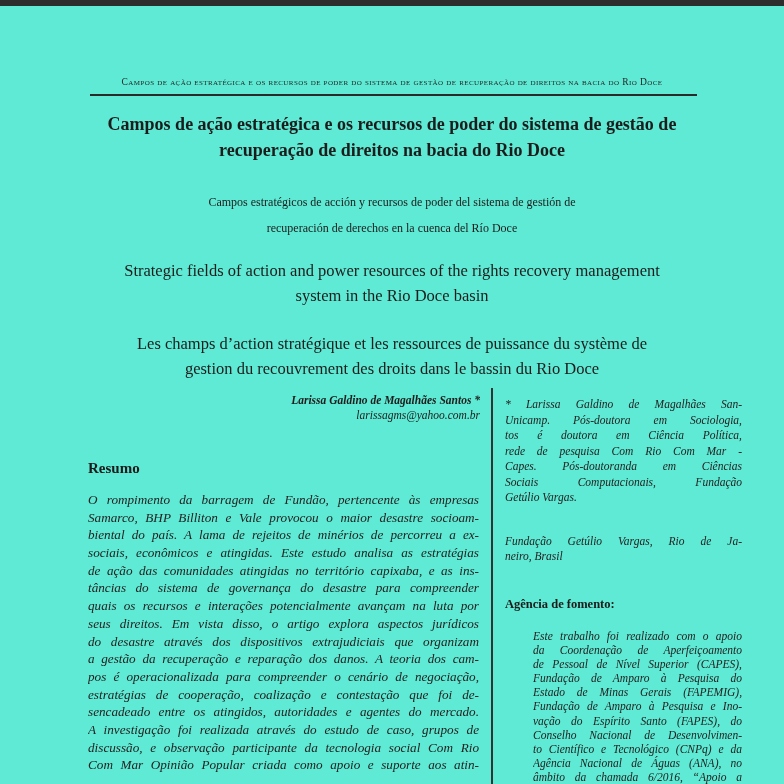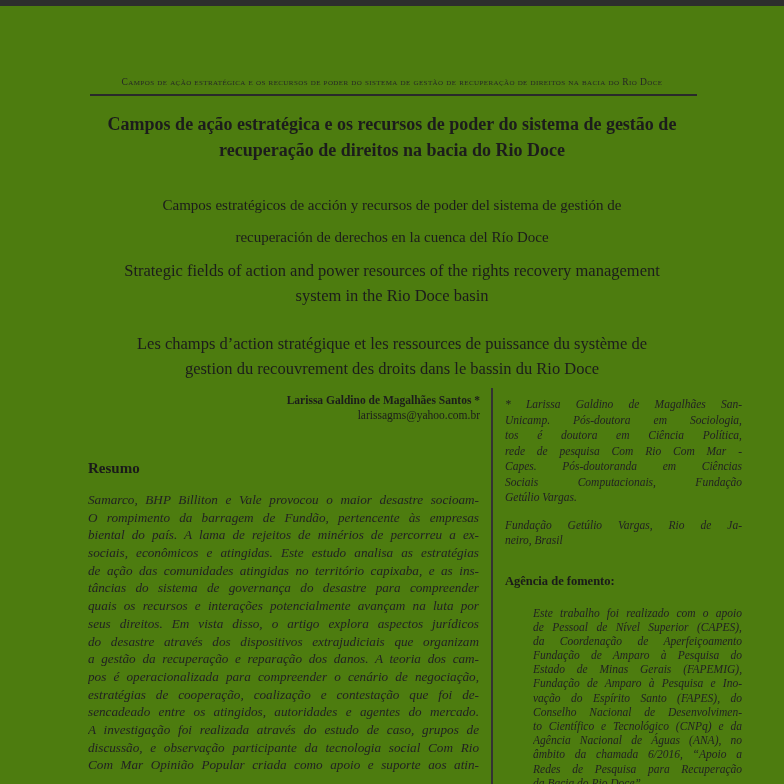--- a/index.html
+++ b/index.html
@@ -1,64 +1,64 @@
 <!DOCTYPE html>
 <html><head>
 <meta charset="utf-8">
 <style>
   html,body { margin:0; padding:0; }
   body { background:#ffffff; font-family:"Liberation Serif","DejaVu Serif",serif; }
   .page {
     position:relative; width:784px; height:784px;
-    background:#4d7c0f; overflow:hidden; color:#1f1f1f;
+    background:#5eead4; overflow:hidden; color:#1f1f1f;
   }
   .topbar {
     position:absolute; top:0; left:0; width:784px; height:6px;
     background:#2d2d2d;
   }
   .running-head {
     position:absolute; top:77px; left:0; width:784px;
     text-align:center; font-variant:small-caps; font-size:9.5px;
     letter-spacing:0.4px; color:#262626; white-space:nowrap;
   }
   .head-rule {
     position:absolute; top:94px; left:90px; width:607px; height:2px;
     background:#2a2a2a;
   }
   .title { position:absolute; left:42px; width:700px; text-align:center; color:#1c1c1c; }
   .title-pt { top:111px; font-size:18px; font-weight:bold; line-height:26px; }
-  .title-es { top:189px; font-size:15px; line-height:32px; }
+  .title-es { top:189px; font-size:12px; line-height:26px; }
   .title-en { top:258px; font-size:16.5px; line-height:25px; }
   .title-fr { top:331px; font-size:16.5px; line-height:25px; }
   .author-block {
     position:absolute; top:393px; left:88px; width:392px;
-    text-align:right; font-size:11.5px; line-height:15px; color:#1c1c1c;
+    text-align:right; font-size:11.5px; line-height:15px; color:#1c1c1c;font-style:italic;
   }
   .author-name { font-weight:bold; }
   .v-rule {
     position:absolute; left:491px; top:388px; width:2px; height:396px;
     background:#333333;
   }
   .abstract-heading {
     position:absolute; top:460px; left:88px;
     font-weight:bold; font-size:15px; color:#1a1a1a;text-align:center;
   }
   .abstract-body {
     position:absolute; top:491px; left:88px; width:391px;
     font-style:italic; font-size:13.2px; color:#222222;
   }
   .abstract-body .jline { line-height:17.7px; height:17.7px; }
   .sidebar {
     position:absolute; top:397px; left:505px; width:237px;
     font-style:italic; font-size:11.5px; color:#222222;
   }
   .sidebar .jline { line-height:15.5px; height:15.5px; }
-  .sidebar .affiliation { margin-top:12px; }
+  .sidebar .affiliation { margin-top:28px; }
   .sidebar .funding-heading {
-    margin-top:24px; font-style:normal; font-weight:bold; font-size:12.5px;
+    margin-top:31px; font-style:normal; font-weight:bold; font-size:12.5px;
     color:#1a1a1a; line-height:16px;
   }
   .sidebar .funding { margin-top:17px; }
   .sidebar .funding .jline { line-height:14.2px; height:14.2px;margin-left:28px; }
   .jline { text-align:justify; text-align-last:justify; white-space:normal; overflow:hidden; }
   .jline.jline-last { text-align-last:left; }
 </style>
 </head>
 <body>
 
@@ -81,22 +81,22 @@
   <div class="author-block">
     <div class="author-name">Larissa Galdino de Magalhães Santos *</div>
     <div class="author-email">larissagms@yahoo.com.br</div>
   </div>
 
   <div class="v-rule"></div>
 
   <div class="abstract-heading">Resumo</div>
 
   <div class="abstract-body">
+      <div class="jline">O rompimento da barragem de Fundão, pertencente às empresas</div>
       <div class="jline">Samarco, BHP Billiton e Vale provocou o maior desastre socioam-</div>
-      <div class="jline">O rompimento da barragem de Fundão, pertencente às empresas</div>
       <div class="jline">biental do país. A lama de rejeitos de minérios de percorreu a ex-</div>
       <div class="jline">sociais, econômicos e atingidas. Este estudo analisa as estratégias</div>
       <div class="jline">de ação das comunidades atingidas no território capixaba, e as ins-</div>
       <div class="jline">tâncias do sistema de governança do desastre para compreender</div>
       <div class="jline">quais os recursos e interações potencialmente avançam na luta por</div>
       <div class="jline">seus direitos. Em vista disso, o artigo explora aspectos jurídicos</div>
       <div class="jline">do desastre através dos dispositivos extrajudiciais que organizam</div>
       <div class="jline">a gestão da recuperação e reparação dos danos. A teoria dos cam-</div>
       <div class="jline">pos é operacionalizada para compreender o cenário de negociação,</div>
       <div class="jline">estratégias de cooperação, coalização e contestação que foi de-</div>
@@ -116,22 +116,22 @@
         <div class="jline">Sociais Computacionais, Fundação</div>
         <div class="jline jline-last">Getúlio Vargas.</div>
       </div>
     <div class="affiliation">
         <div class="jline">Fundação Getúlio Vargas, Rio de Ja-</div>
         <div class="jline jline-last">neiro, Brasil</div>
       </div>
     <div class="funding-heading">Agência de fomento:</div>
     <div class="funding">
         <div class="jline">Este trabalho foi realizado com o apoio</div>
+        <div class="jline">da Coordenação de Aperfeiçoamento</div>
         <div class="jline">de Pessoal de Nível Superior (CAPES),</div>
-        <div class="jline">da Coordenação de Aperfeiçoamento</div>
         <div class="jline">Fundação de Amparo à Pesquisa do</div>
         <div class="jline">Estado de Minas Gerais (FAPEMIG),</div>
         <div class="jline">Fundação de Amparo à Pesquisa e Ino-</div>
         <div class="jline">vação do Espírito Santo (FAPES), do</div>
         <div class="jline">Conselho Nacional de Desenvolvimen-</div>
         <div class="jline">to Científico e Tecnológico (CNPq) e da</div>
         <div class="jline">Agência Nacional de Águas (ANA), no</div>
         <div class="jline">âmbito da chamada 6/2016, “Apoio a</div>
         <div class="jline">Redes de Pesquisa para Recuperação</div>
         <div class="jline jline-last">da Bacia do Rio Doce”.</div>

